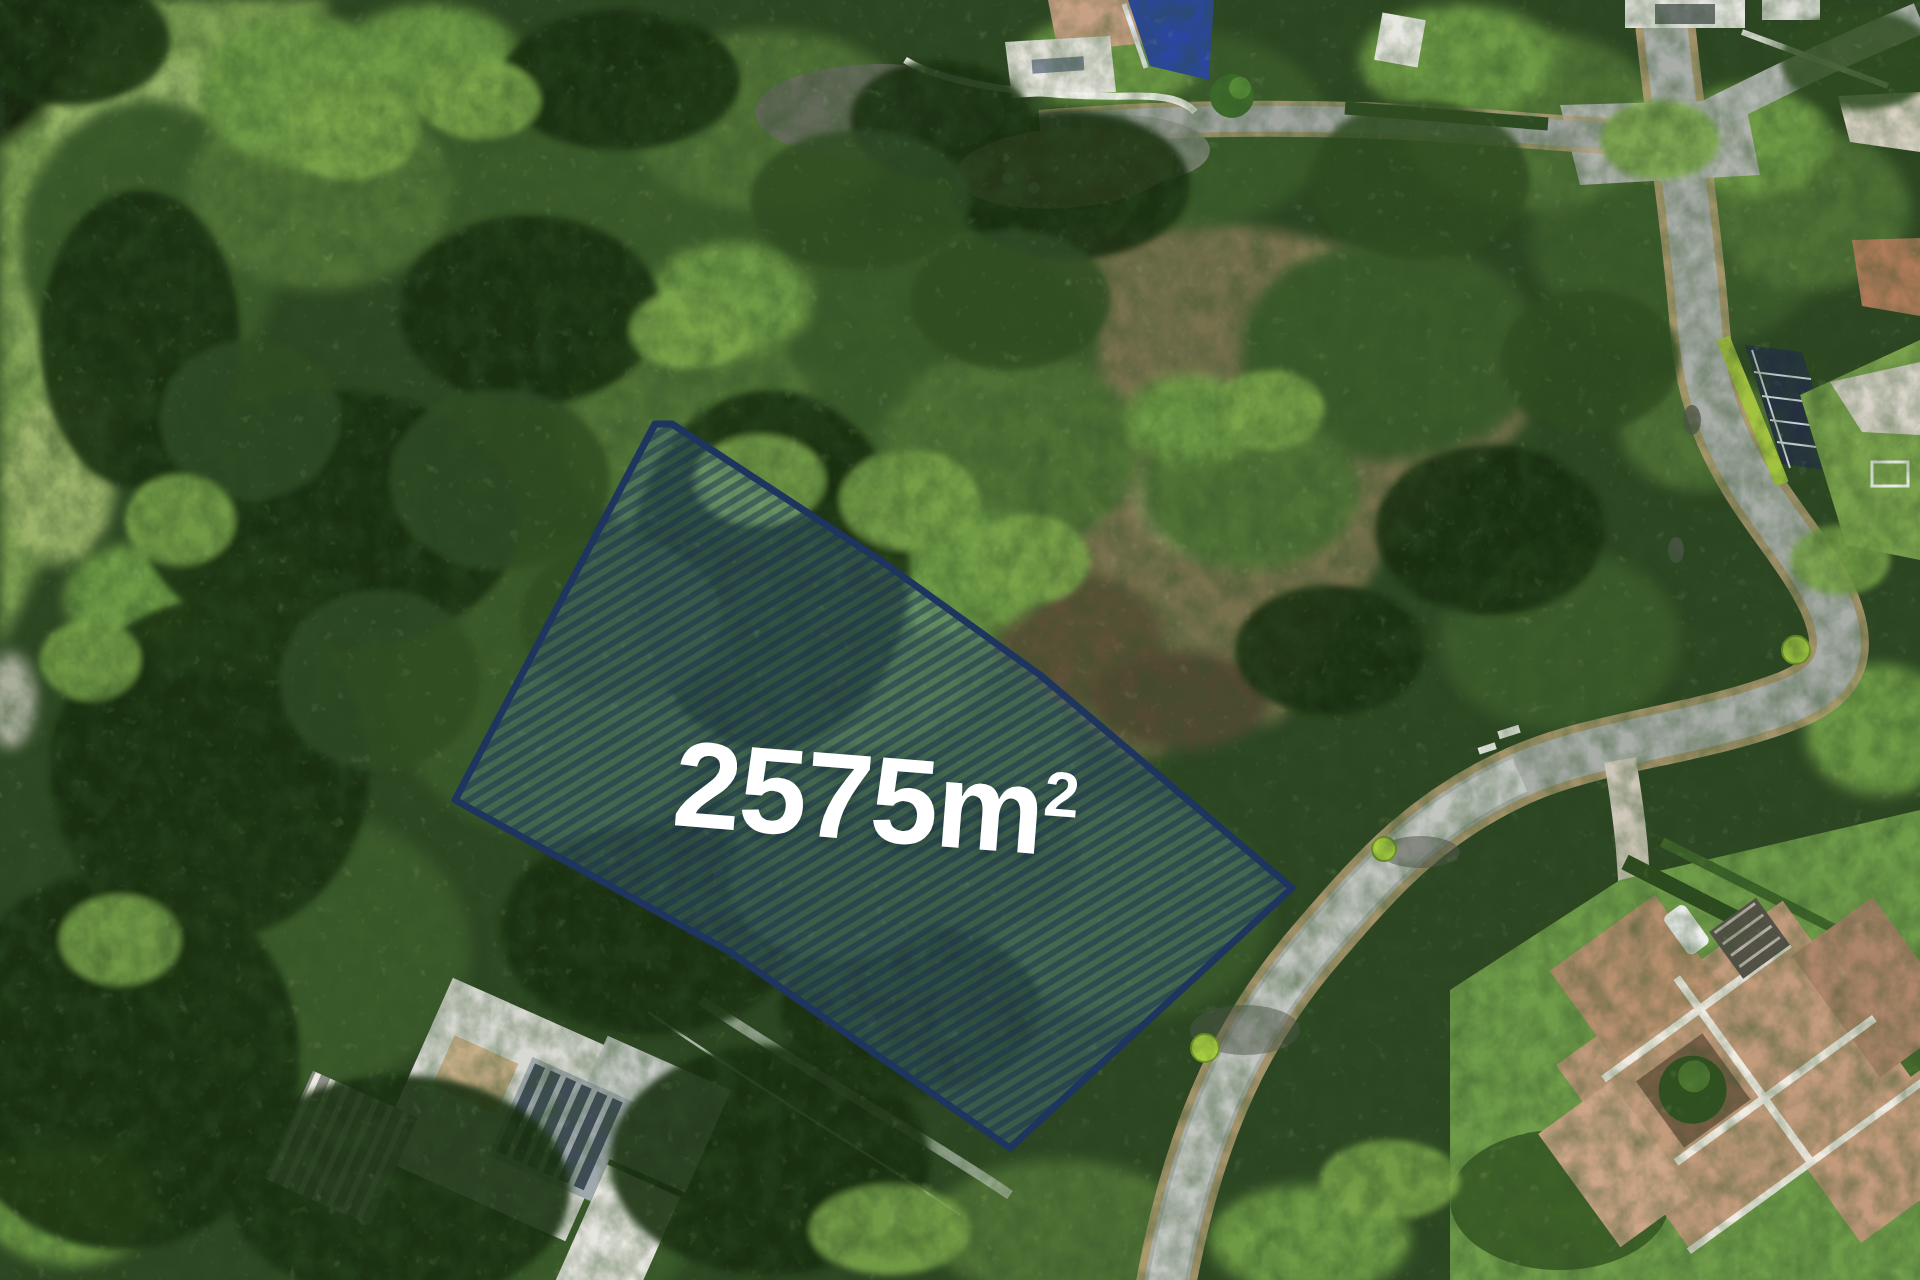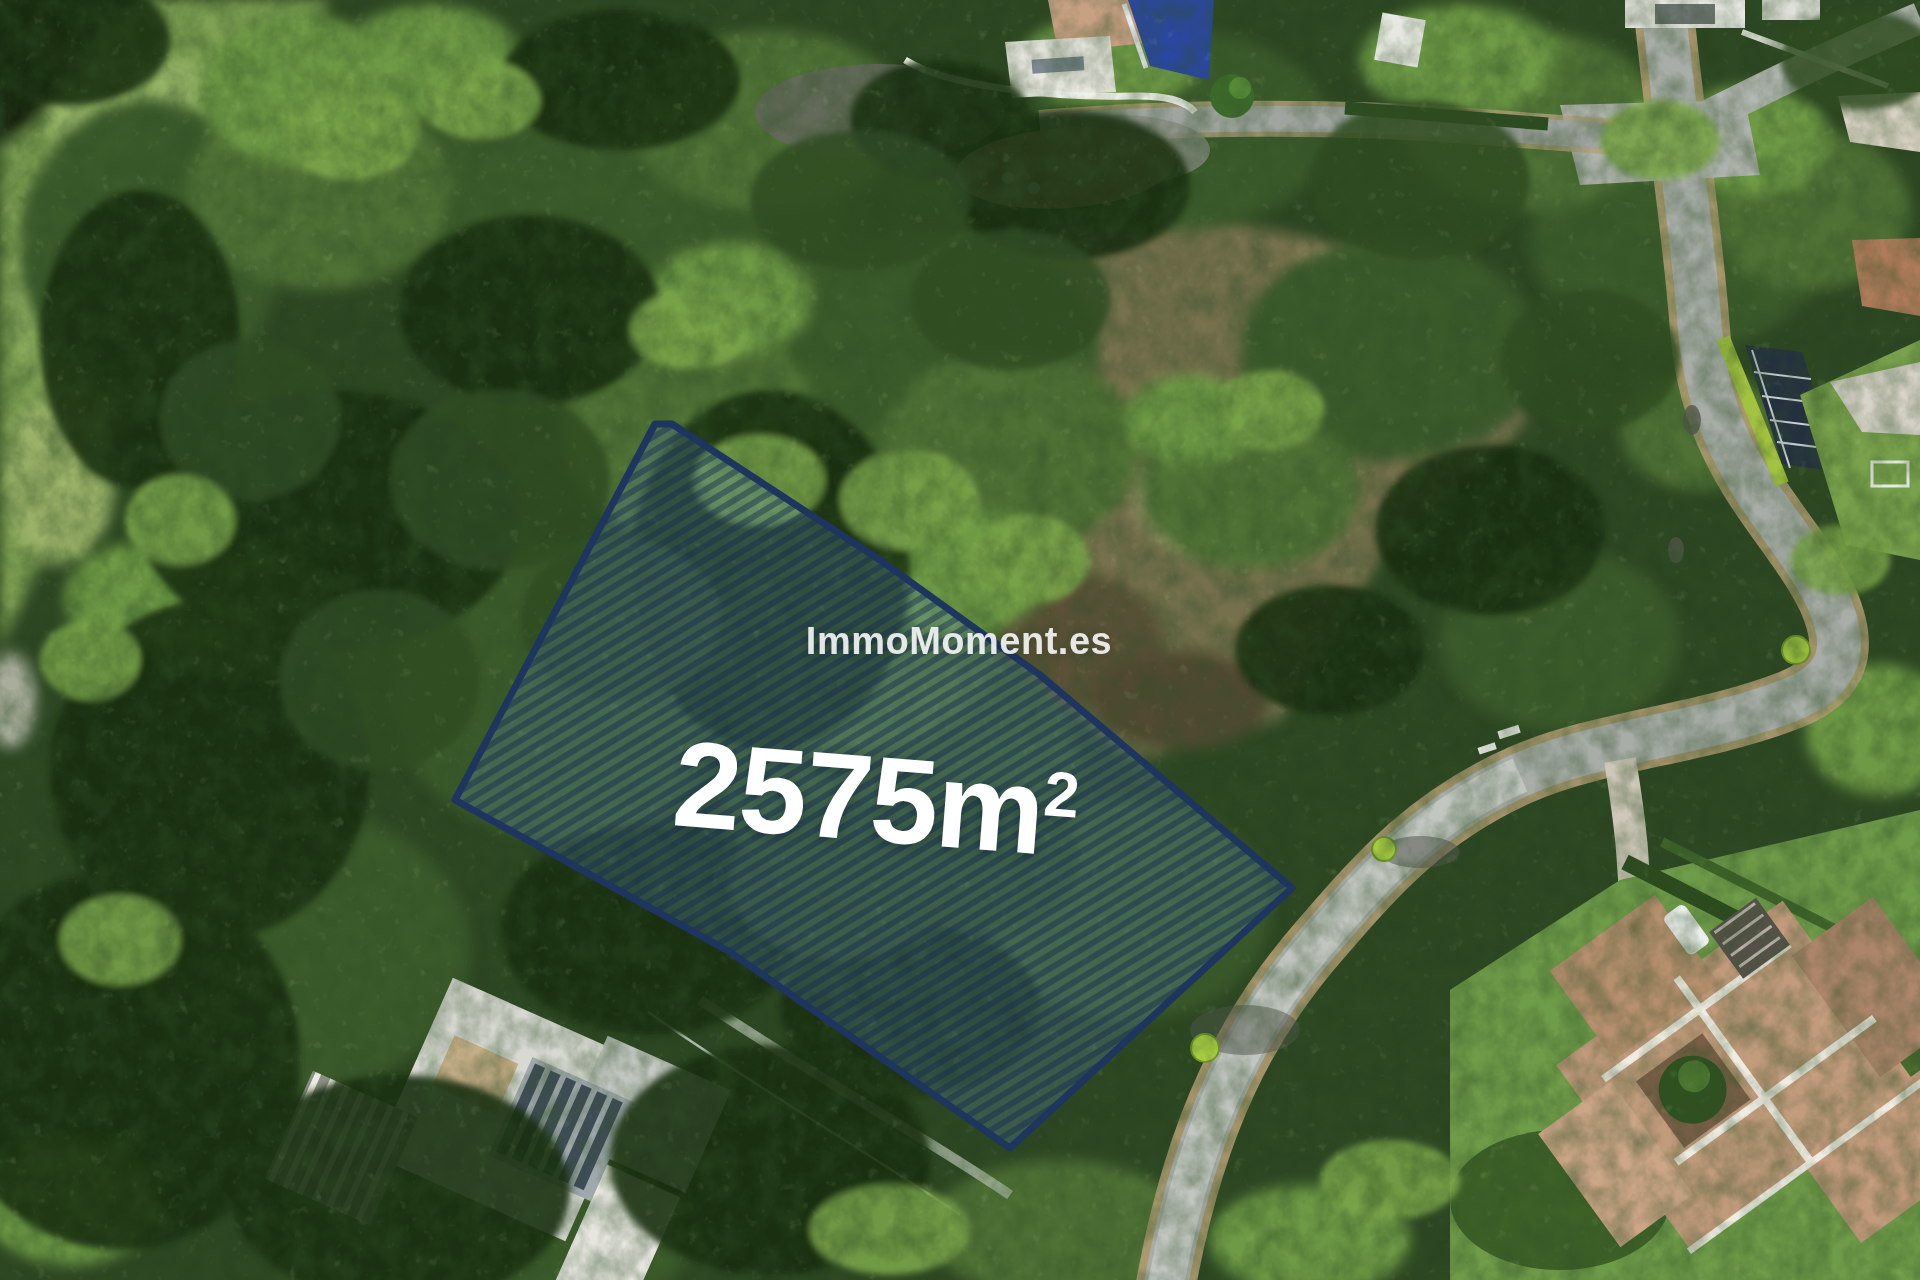--- a/index.html
+++ b/index.html
@@ -325,15 +325,14 @@
 
   <g>
     <polygon points="655,424 672,424 880,560 1040,675 1292,888 1010,1148 730,952 455,800" opacity="0.30" fill="#5d87a8"></polygon>
     <polygon points="655,424 672,424 880,560 1040,675 1292,888 1010,1148 730,952 455,800" fill="url(#plotHatch)"></polygon>
     <polygon points="655,424 672,424 880,560 1040,675 1292,888 1010,1148 730,952 455,800" fill="none" stroke-width="7" stroke-linejoin="round" stroke="#1e3560"></polygon>
   </g>
 </svg>
 
   <div class="area-label"><span>2575</span><span>m</span><sup>2</sup></div>
 
-  <div class="watermark">ImmoMoment.es</div>
 
 </div>
 
 </body></html>

